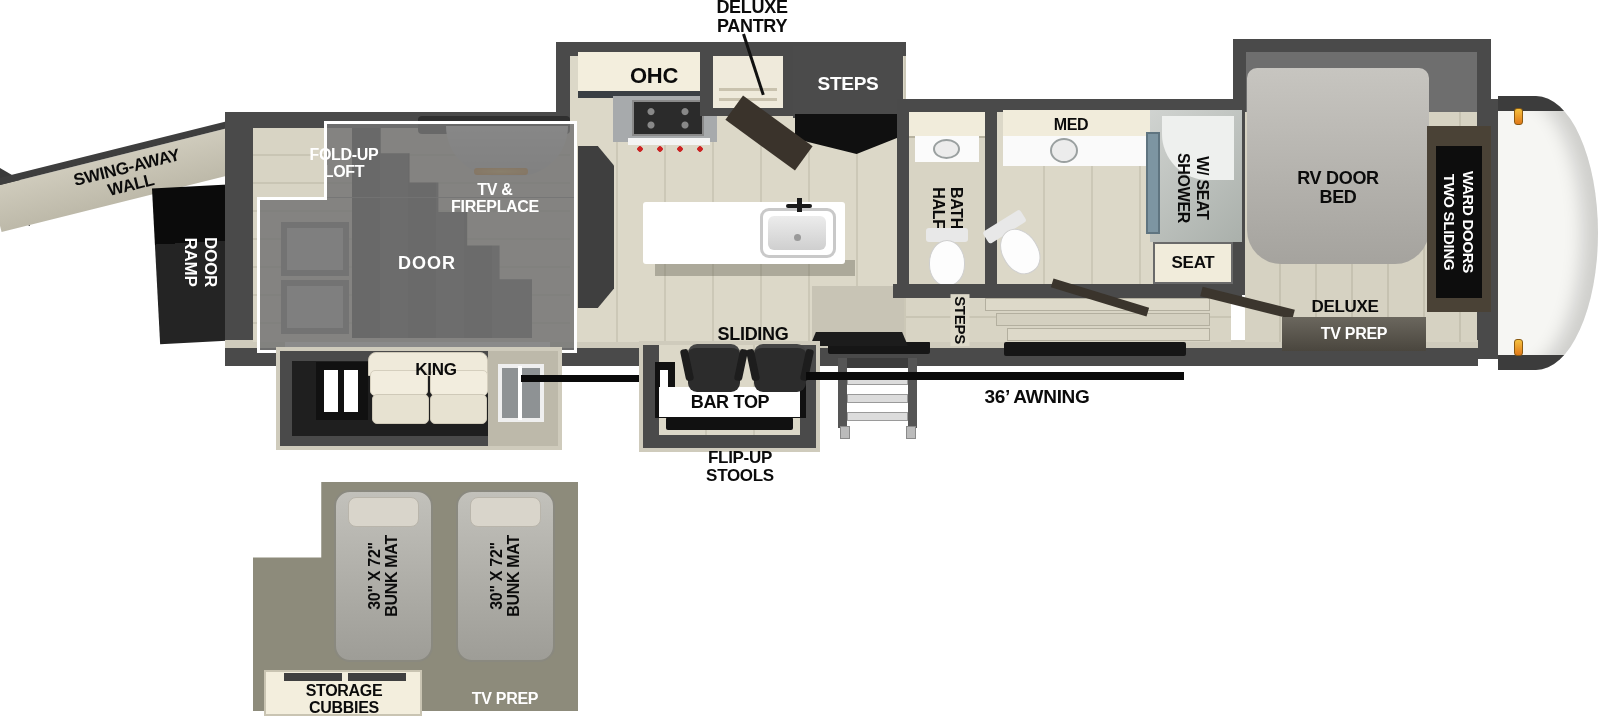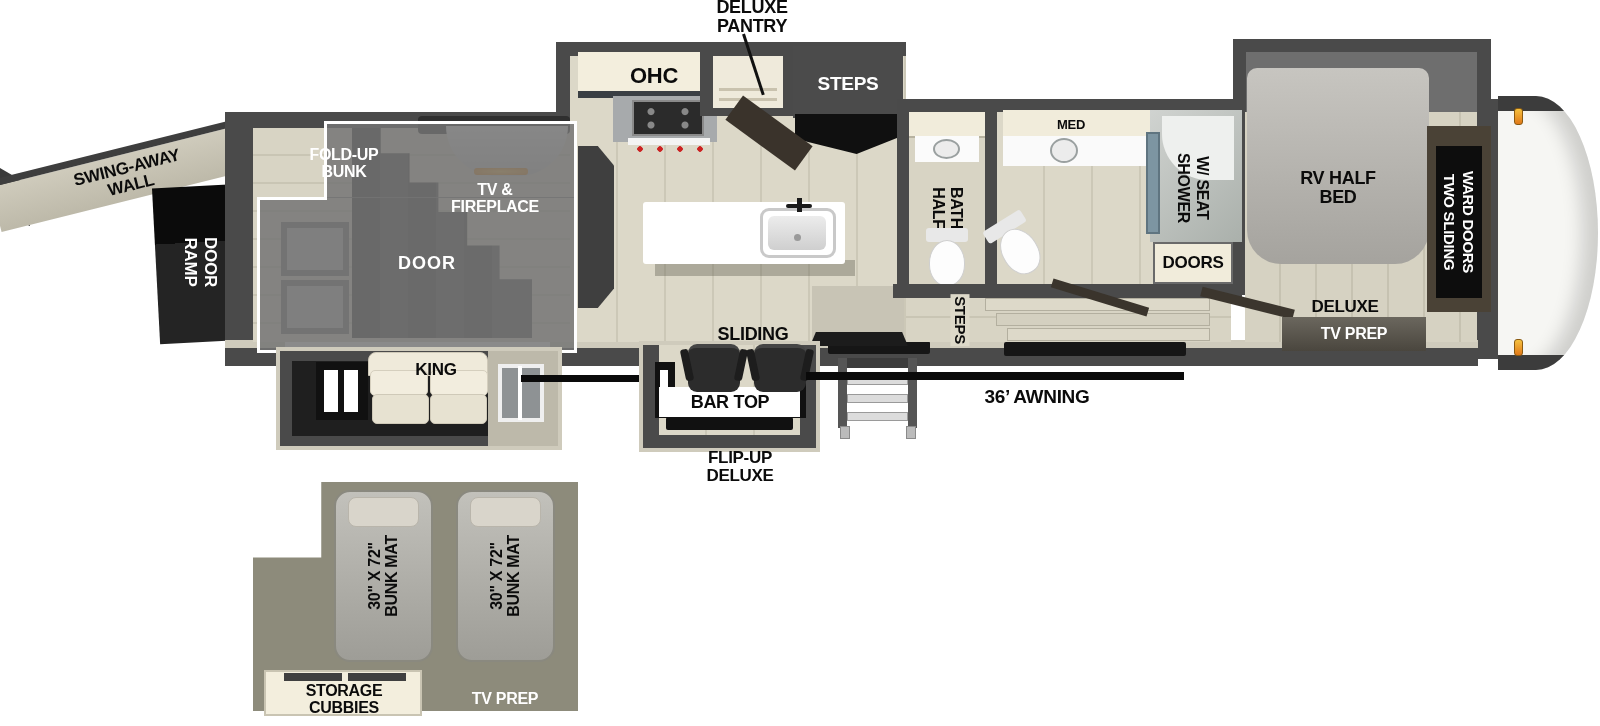--- a/index.html
+++ b/index.html
@@ -77,21 +77,21 @@
 
   <div class="abs overlay" style="left:324px;top:121px;width:253px;height:77px;"></div>
   <div class="abs overlay" style="left:257px;top:197px;width:320px;height:156px;"></div>
   <div class="abs wb" style="left:324px;top:121px;width:253px;height:3px;"></div>
   <div class="abs wb" style="left:574px;top:121px;width:3px;height:232px;"></div>
   <div class="abs wb" style="left:257px;top:350px;width:320px;height:3px;"></div>
   <div class="abs wb" style="left:324px;top:121px;width:3px;height:79px;"></div>
   <div class="abs wb" style="left:257px;top:197px;width:70px;height:3px;"></div>
   <div class="abs wb" style="left:257px;top:197px;width:3px;height:156px;"></div>
   <div class="clbl white" style="left:344px;top:164px;font-size:16px;">FOLD-UP
-BUNK</div>
+LOFT</div>
   <div class="clbl white" style="left:495px;top:199px;font-size:16px;">TV &amp;
 FIREPLACE</div>
   <div class="clbl white" style="left:427px;top:263px;font-size:18px;letter-spacing:1px;">DOOR</div>
 
   <div class="abs" style="left:578px;top:146px;width:36px;height:162px;background:#3f3f3f;clip-path:polygon(0 0,55% 0,100% 12%,100% 88%,55% 100%,0 100%);"></div>
 
   <div class="abs" style="left:578px;top:52px;width:134px;height:46px;background:#f3eedd;border-bottom:7px solid #3a3f44;box-sizing:border-box;"></div>
   <div class="clbl" style="left:654px;top:76px;font-size:22px;">OHC</div>
   <div class="abs" style="left:613px;top:96px;width:104px;height:46px;background:#a7aaac;"></div>
   <div class="abs" style="left:632px;top:100px;width:72px;height:36px;background:#2b2b2b;border:2px solid #8a8a8a;box-sizing:border-box;
@@ -121,47 +121,47 @@
   <div class="wall" style="left:985px;top:99px;width:12px;height:196px;"></div>
   <div class="abs" style="left:909px;top:112px;width:76px;height:26px;background:#f1ecdb;border-bottom:2px solid #b7b2a0;box-sizing:border-box;"></div>
   <div class="abs" style="left:915px;top:136px;width:64px;height:26px;background:#fbfbfb;"></div>
   <div class="abs" style="left:933px;top:139px;width:27px;height:20px;background:#ececec;border:2px solid #9aa0a0;border-radius:50%;box-sizing:border-box;"></div>
   <div class="vlbl" style="left:938px;top:208px;font-size:16px;">HALF</div>
   <div class="vlbl" style="left:956px;top:208px;font-size:16px;">BATH</div>
   <div class="abs" style="left:926px;top:228px;width:42px;height:14px;background:#e8e8e8;border-radius:3px;"></div>
   <div class="abs" style="left:929px;top:240px;width:36px;height:46px;background:#fdfdfd;border:1px solid #cfcfcf;border-radius:50% 50% 46% 46%;box-sizing:border-box;"></div>
 
   <div class="abs" style="left:1003px;top:110px;width:158px;height:26px;background:#f1ecdb;"></div>
-  <div class="clbl" style="left:1071px;top:125px;font-size:13px;">MED</div>
+  <div class="clbl" style="left:1071px;top:125px;font-size:16px;">MED</div>
   <div class="abs" style="left:1003px;top:136px;width:158px;height:30px;background:#fafafa;"></div>
   <div class="abs" style="left:1050px;top:138px;width:28px;height:25px;background:#ececec;border:2px solid #9aa0a0;border-radius:50%;box-sizing:border-box;"></div>
   <div class="abs" style="left:995px;top:215px;width:48px;height:62px;transform:rotate(-32deg);">
     <div class="abs" style="left:0;top:0;width:44px;height:14px;background:#e8e8e8;border-radius:3px;"></div>
     <div class="abs" style="left:4px;top:12px;width:36px;height:48px;background:#fdfdfd;border:1px solid #cfcfcf;border-radius:50% 50% 46% 46%;box-sizing:border-box;"></div>
   </div>
   <div class="abs" style="left:1150px;top:110px;width:92px;height:132px;background:linear-gradient(135deg,#d0d3d0,#aab0ab);"></div>
   <div class="abs" style="left:1162px;top:116px;width:72px;height:64px;background:#eef0ee;border-radius:0 0 0 46px;"></div>
   <div class="abs" style="left:1146px;top:132px;width:14px;height:102px;background:#7d95a2;border:2px solid #5f7480;box-sizing:border-box;"></div>
   <div class="vlbl" style="left:1183px;top:188px;font-size:16px;">SHOWER</div>
   <div class="vlbl" style="left:1202px;top:188px;font-size:16px;">W/ SEAT</div>
   <div class="abs" style="left:1153px;top:242px;width:80px;height:42px;background:#f1ecdb;border:2px solid #6a6a6a;box-sizing:border-box;"></div>
-  <div class="clbl" style="left:1193px;top:263px;font-size:17px;">DOORS</div>
+  <div class="clbl" style="left:1193px;top:263px;font-size:17px;">SEAT</div>
   <div class="wall" style="left:893px;top:284px;width:349px;height:14px;"></div>
 
   <div class="abs" style="left:985px;top:298px;width:225px;height:13px;background:#ddd9c9;border:1px solid #b3af9f;box-sizing:border-box;"></div>
   <div class="abs" style="left:996px;top:313px;width:214px;height:13px;background:#d4d0c0;border:1px solid #b3af9f;box-sizing:border-box;"></div>
   <div class="abs" style="left:1007px;top:328px;width:203px;height:13px;background:#ddd9c9;border:1px solid #b3af9f;box-sizing:border-box;"></div>
   <div class="abs" style="left:1050px;top:293px;width:100px;height:9px;background:#3a342c;transform:rotate(17deg);"></div>
   <div class="vlbl" style="left:960px;top:320px;font-size:15px;background:#ddd9c9;padding:1px 2px;">STEPS</div>
 
   <div class="abs" style="left:1246px;top:52px;width:231px;height:60px;background:#6e6e6e;"></div>
   <div class="abs" style="left:1288px;top:70px;width:57px;height:34px;background:#e9e4d6;border:2px solid #c9c4b4;border-radius:10px;box-sizing:border-box;"></div>
   <div class="abs" style="left:1349px;top:70px;width:57px;height:34px;background:#e9e4d6;border:2px solid #c9c4b4;border-radius:10px;box-sizing:border-box;"></div>
   <div class="abs" style="left:1247px;top:68px;width:182px;height:196px;background:linear-gradient(180deg,#c7c5c0,#a5a39e);border-radius:10px 10px 34px 34px;"></div>
-  <div class="clbl" style="left:1338px;top:188px;font-size:18px;">RV HALF
+  <div class="clbl" style="left:1338px;top:188px;font-size:18px;">RV DOOR
 BED</div>
   <div class="abs" style="left:1427px;top:126px;width:64px;height:186px;background:#4a4236;"></div>
   <div class="abs" style="left:1436px;top:146px;width:46px;height:152px;background:#0d0d0d;"></div>
   <div class="vlbl white" style="left:1449px;top:222px;font-size:15px;">TWO SLIDING</div>
   <div class="vlbl white" style="left:1468px;top:222px;font-size:15px;">WARD DOORS</div>
   <div class="abs" style="left:1200px;top:298px;width:95px;height:10px;background:#3c362e;transform:rotate(14deg);"></div>
   <div class="clbl" style="left:1345px;top:307px;font-size:17px;">DELUXE</div>
   <div class="abs" style="left:1282px;top:317px;width:144px;height:34px;background:linear-gradient(#6b675e,#4a463e);"></div>
   <div class="clbl white" style="left:1354px;top:334px;font-size:16px;">TV PREP</div>
 
@@ -215,21 +215,21 @@
   <div class="abs" style="left:847px;top:376px;width:61px;height:9px;background:#dcdcdc;border:1px solid #9a9a9a;box-sizing:border-box;"></div>
   <div class="abs" style="left:847px;top:394px;width:61px;height:9px;background:#dcdcdc;border:1px solid #9a9a9a;box-sizing:border-box;"></div>
   <div class="abs" style="left:847px;top:412px;width:61px;height:9px;background:#dcdcdc;border:1px solid #9a9a9a;box-sizing:border-box;"></div>
   <div class="abs" style="left:840px;top:426px;width:10px;height:13px;background:#bbb;border:1px solid #8a8a8a;box-sizing:border-box;"></div>
   <div class="abs" style="left:906px;top:426px;width:10px;height:13px;background:#bbb;border:1px solid #8a8a8a;box-sizing:border-box;"></div>
 
   <div class="abs" style="left:806px;top:372px;width:378px;height:8px;background:#0a0a0a;"></div>
   <div class="clbl" style="left:1037px;top:397px;font-size:19px;">36’ AWNING</div>
 
   <div class="clbl" style="left:740px;top:467px;font-size:17px;">FLIP-UP
-DELUXE</div>
+STOOLS</div>
 
   <div class="clbl" style="left:752px;top:17px;font-size:18px;">DELUXE
 PANTRY</div>
 
   <div class="abs" style="left:253px;top:482px;width:325px;height:229px;background:#8d8b7b;clip-path:polygon(21% 0,100% 0,100% 100%,0 100%,0 33%,21% 33%);"></div>
   <div class="abs" style="left:334px;top:490px;width:99px;height:172px;background:linear-gradient(180deg,#c2c1bb,#9e9d97);border:2px solid #8a897f;border-radius:16px;box-sizing:border-box;"></div>
   <div class="abs" style="left:348px;top:497px;width:71px;height:30px;background:#d9d5cb;border:1px solid #b9b5ab;border-radius:8px;box-sizing:border-box;"></div>
   <div class="vlbl-ccw" style="left:383px;top:576px;font-size:16px;">30" X 72"
 BUNK MAT</div>
   <div class="abs" style="left:456px;top:490px;width:99px;height:172px;background:linear-gradient(180deg,#c2c1bb,#9e9d97);border:2px solid #8a897f;border-radius:16px;box-sizing:border-box;"></div>

